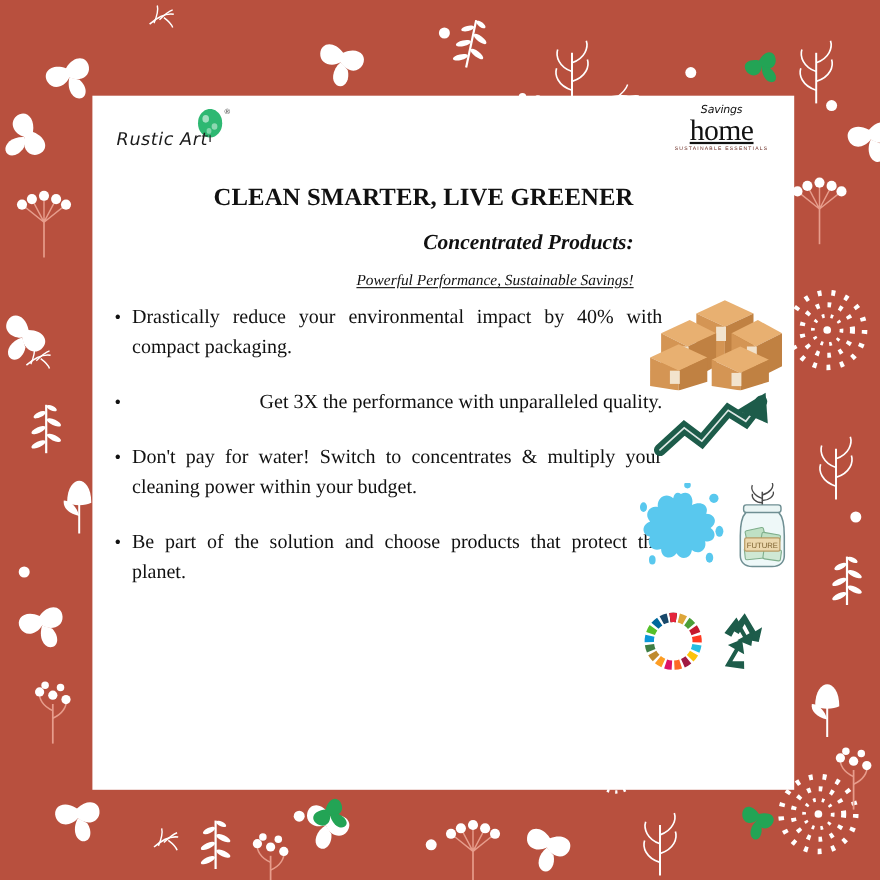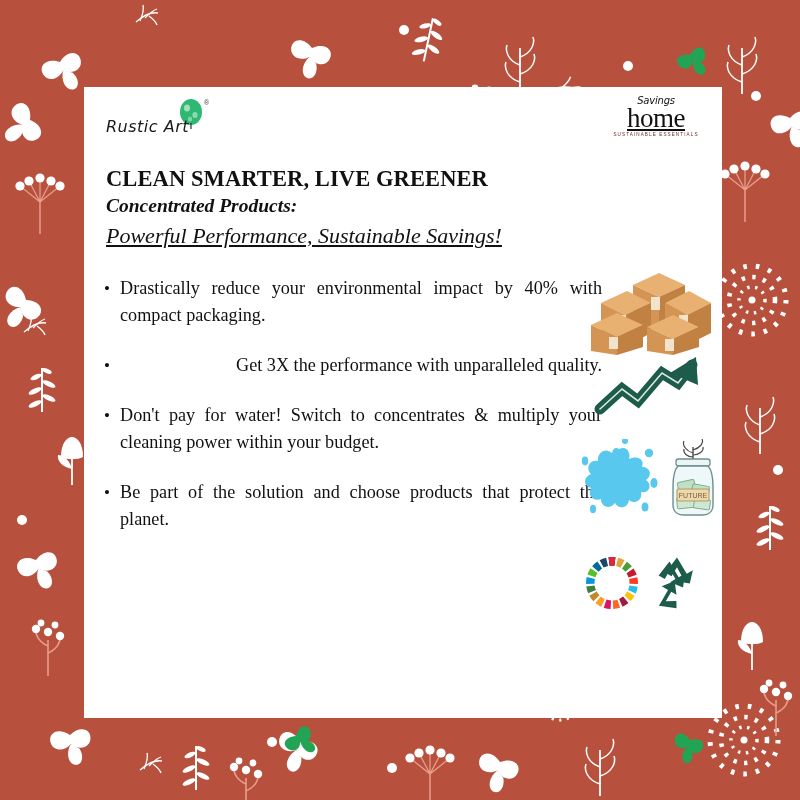--- a/index.html
+++ b/index.html
@@ -43,25 +43,25 @@
   .logo-right .rhome{
     font-family:"Liberation Serif", serif;font-size:27px;color:#111;
     line-height:25px;letter-spacing:-.5px;text-decoration:underline;
   }
   .logo-right .rtag{
     font-family:"Liberation Sans", sans-serif;font-size:4.6px;
     color:#6a2a22;letter-spacing:1.1px;margin-top:1px;
   }
 
   
-  #heads{position:absolute;left:22px;top:78px;width:470px;}
+  #heads{position:absolute;left:22px;top:78px;width:470px;text-align:right;}
   .h1{font-size:22.5px;font-weight:bold;color:#111;letter-spacing:.1px;line-height:1.22;}
-  .h2{font-size:19.5px;font-weight:bold;font-style:italic;color:#111;line-height:1.3;margin-top:1px;}
-  .h3{font-size:22px;font-style:italic;color:#111;line-height:1.35;
-      text-decoration:underline;text-underline-offset:2px;margin-top:2px;}
+  .h2{font-size:19.5px;font-weight:bold;font-style:italic;color:#111;line-height:1.3;margin-top:16px;}
+  .h3{font-size:14px;font-style:italic;color:#111;line-height:1.35;
+      text-decoration:underline;text-underline-offset:2px;margin-top:13px;}
 
   
   #bullets{position:absolute;left:18px;top:188px;width:500px;}
   .bullet{display:flex;align-items:flex-start;margin-bottom:23px;}
   .bullet .dot{
     flex:0 0 16px;font-size:17px;line-height:27px;color:#111;text-align:left;
     padding-left:2px;
   }
   .bullet .txt{
     flex:1;font-size:18.2px;line-height:27px;color:#111;

